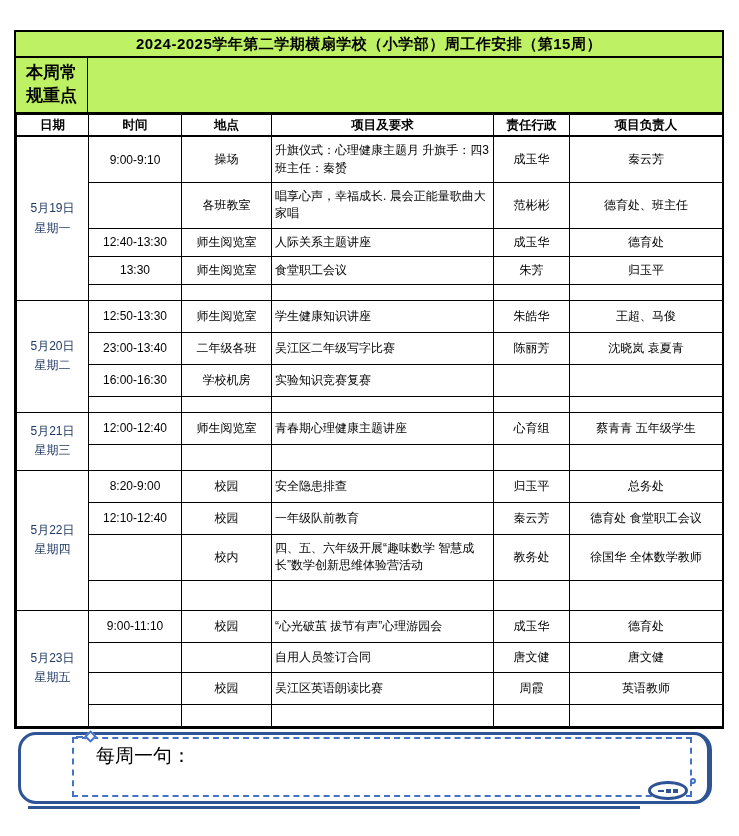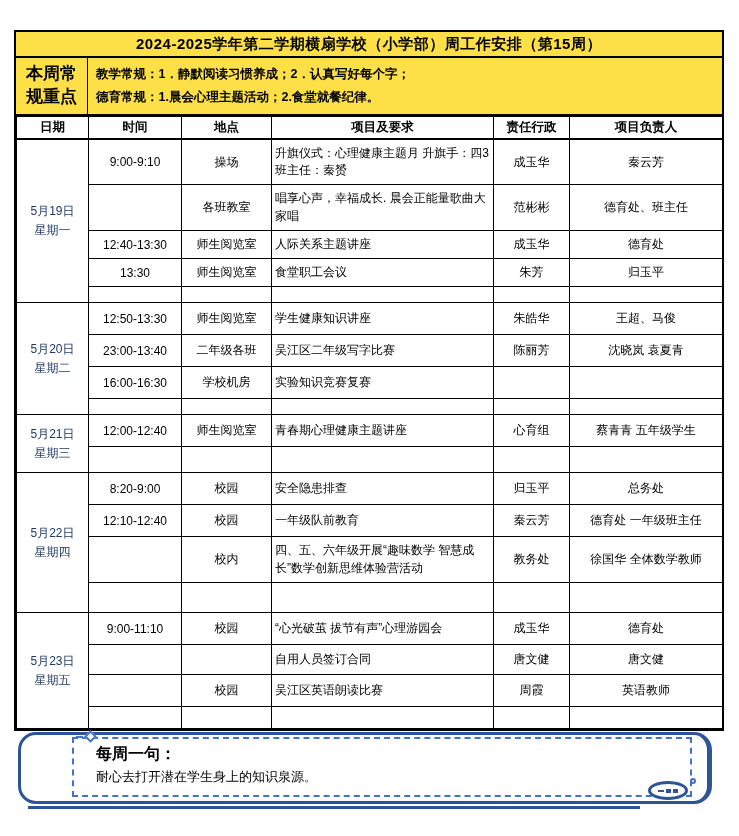--- a/index.html
+++ b/index.html
@@ -1,20 +1,20 @@
 <!DOCTYPE html>
 <html><head>
 <meta charset="utf-8">
 <style>
   * { margin:0; padding:0; box-sizing:border-box; }
   html,body { width:739px; height:836px; background:#ffffff;
     font-family:"Liberation Sans","DejaVu Sans",sans-serif; color:#000; }
   .page { position:relative; width:739px; height:836px; background:#fff; overflow:hidden; }
 
-  .sheet { position:absolute; left:14px; top:30px; width:710px; border:2px solid #000; background:#fde047; }
+  .sheet { position:absolute; left:14px; top:30px; width:710px; border:2px solid #000; background:#bef264; }
 
   .title-row { border-bottom:2px solid #000; height:26px; display:flex; align-items:center; justify-content:center;
     font-weight:bold; font-size:15px; letter-spacing:0.5px; }
 
   .focus-row { display:flex; border-bottom:2px solid #000; }
   .focus-label { width:72px; border-right:1px solid #000; display:flex; align-items:center; justify-content:center;
     text-align:center; font-weight:bold; font-size:17px; line-height:1.35; padding:4px 2px; }
   .focus-content { flex:1; padding:5px 8px; font-weight:bold; font-size:12.5px; line-height:1.85; }
 
   table.sched { border-collapse:collapse; table-layout:fixed; width:706px; }
@@ -28,21 +28,21 @@
   tr.h28 td { height:28px; } tr.h30 td { height:30px; } tr.h32 td { height:32px; }
   tr.h46 td { height:46px; }
 
   
   .note-outer { position:absolute; left:18px; top:732px; width:694px; height:72px;
     border:3px solid #2f5496; border-right-width:5px; border-radius:18px; background:#fff; }
   .note-underline { position:absolute; left:28px; top:806px; width:612px; height:3px; background:#2f5496; }
   .note-dash { position:absolute; left:72px; top:737px; width:620px; height:60px;
     border:2px dashed #4472c4; background:#fff; }
   .note-text { position:absolute; left:96px; top:742px; width:560px; }
-  .note-label { font-weight:bold; font-size:16px; line-height:1.5; }
+  .note-label { font-weight:normal; font-size:19px; line-height:1.5; }
   .note-quote { font-size:13px; line-height:1.7; }
   .deco-tl { position:absolute; left:76px; top:731px; width:22px; height:12px; }
   .deco-tl .dash { position:absolute; left:0; top:5px; width:7px; height:2px; background:#4472c4; }
   .deco-tl .diamond { position:absolute; left:10px; top:1px; width:9px; height:9px;
     border:2px solid #4472c4; transform:rotate(45deg); background:#fff; }
   .deco-br { position:absolute; left:648px; top:781px; width:40px; height:19px;
     border:3px solid #2f5496; border-radius:50%; background:#fff; display:flex; align-items:center; justify-content:center; gap:2px; }
   .deco-br i { display:block; width:5px; height:4px; background:#2f5496; }
   .deco-br i.thin { width:6px; height:2px; }
   .deco-br-dot { position:absolute; left:690px; top:778px; width:6px; height:6px;
@@ -52,24 +52,20 @@
 <body>
 
 <div class="page">
 
   <div class="sheet">
 
     <div class="title-row">2024-2025学年第二学期横扇学校（小学部）周工作安排（第15周）</div>
 
     <div class="focus-row">
       <div class="focus-label">本周常规重点</div>
-      <div class="focus-content">
-        <div>教学常规：1．静默阅读习惯养成；2．认真写好每个字；</div>
-        <div>德育常规：1.晨会心理主题活动；2.食堂就餐纪律。</div>
-      </div>
     </div>
 
     <table class="sched">
       <colgroup>
         <col style="width:72px">
           <col style="width:93px">
           <col style="width:90px">
         <col style="width:222px">
           <col style="width:76px">
           <col style="width:153px">
@@ -185,21 +181,21 @@
         <td class="c-loc">校园</td>
         <td class="c-item">安全隐患排查</td>
         <td class="c-admin">归玉平</td>
         <td class="c-lead">总务处</td>
       </tr>
       <tr class="h32">
         <td class="c-time">12:10-12:40</td>
         <td class="c-loc">校园</td>
         <td class="c-item">一年级队前教育</td>
         <td class="c-admin">秦云芳</td>
-        <td class="c-lead">德育处 一年级班主任</td>
+        <td class="c-lead">德育处 食堂职工会议</td>
       </tr>
       <tr class="h46">
         <td class="c-time"></td>
         <td class="c-loc">校内</td>
         <td class="c-item">四、五、六年级开展“趣味数学 智慧成长”数学创新思维体验营活动</td>
         <td class="c-admin">教务处</td>
         <td class="c-lead">徐国华 全体数学教师</td>
       </tr>
       <tr class="h30">
         <td class="c-time"></td>
@@ -247,21 +243,20 @@
 
   <div class="note-underline"></div>
   <div class="note-outer"></div>
   <div class="note-dash"></div>
   <div class="deco-tl">
     <span class="dash"></span>
     <span class="diamond"></span>
   </div>
   <div class="note-text">
     <div class="note-label">每周一句：</div>
-    <div class="note-quote">耐心去打开潜在学生身上的知识泉源。</div>
   </div>
   <div class="deco-br">
     <i class="thin"></i>
       <i></i>
       <i></i>
   </div>
   <div class="deco-br-dot"></div>
 
 </div>
 

